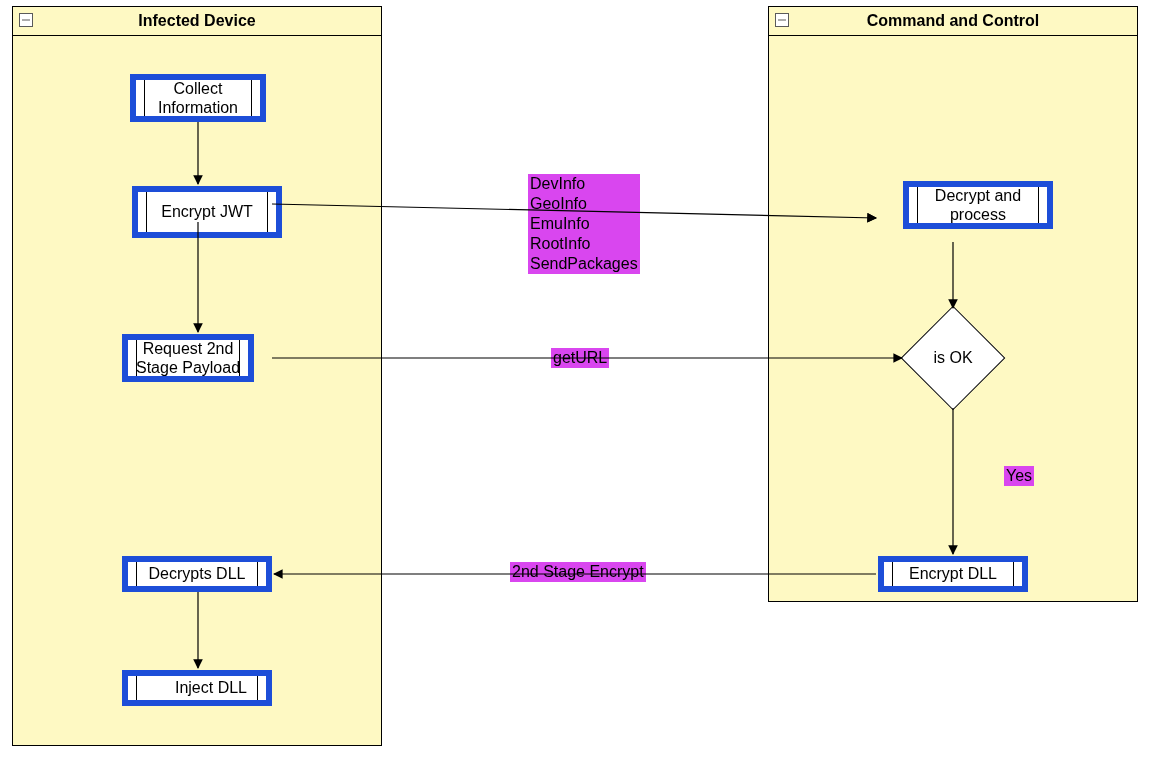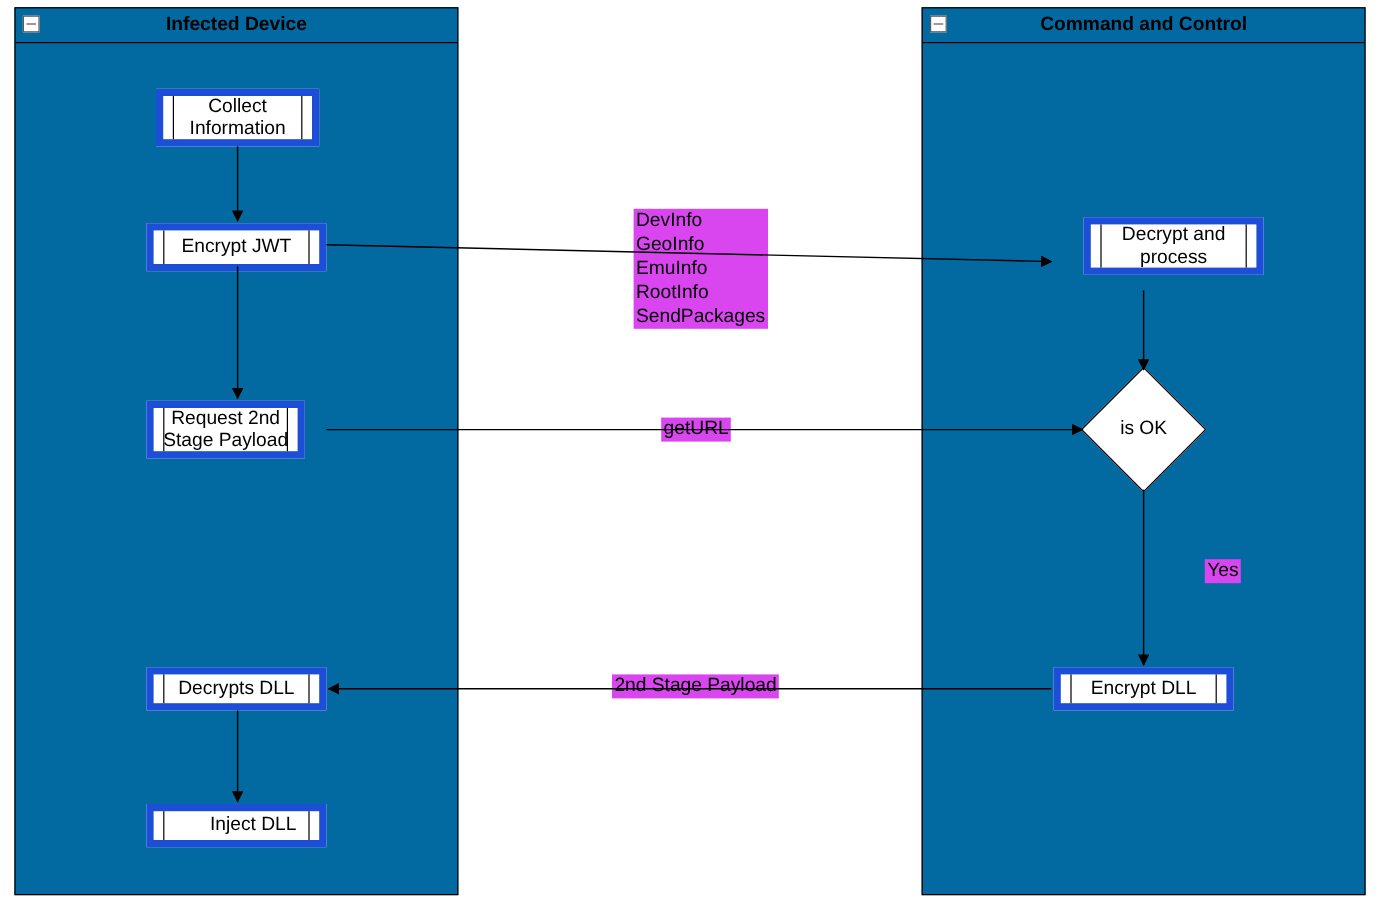--- a/index.html
+++ b/index.html
@@ -22,21 +22,21 @@
     left: 0;
     top: 0;
     width: 1152px;
     height: 758px;
     pointer-events: none;
   }
   .swimlane {
     position: absolute;
     border: 1px solid #000;
     box-sizing: border-box;
-    background: #0369a1;
+    background: #fef9c3;
   }
   .swimlane .lane-title {
     position: absolute;
     left: 0;
     right: 0;
     top: 0;
     height: 28px;
     line-height: 28px;
     text-align: center;
     font-weight: bold;
@@ -118,31 +118,31 @@
 </head>
 <body>
 
 <div class="canvas">
 
   <div class="swimlane" style="left:12px; top:6px; width:370px; height:740px;">
     <div class="collapse-icon"></div>
     <div class="lane-title">Infected Device</div>
   </div>
 
-  <div class="swimlane" style="left:768px; top:6px; width:370px; height:740px;">
+  <div class="swimlane" style="left:768px; top:6px; width:370px; height:596px;">
     <div class="collapse-icon"></div>
     <div class="lane-title">Command and Control</div>
   </div>
 
   <div class="process" style="left:130px; top:74px; width:136px; height:48px;">
     <span style="white-space:pre;">Collect
 Information</span>
   </div>
 
-  <div class="process" style="left:122px; top:186px; width:150px; height:40px;">
+  <div class="process" style="left:132px; top:186px; width:150px; height:52px;">
     <span>Encrypt JWT</span>
   </div>
 
   <div class="process" style="left:122px; top:334px; width:132px; height:48px;">
     <span style="white-space:pre;">Request 2nd
 Stage Payload</span>
   </div>
 
   <div class="process" style="left:122px; top:556px; width:150px; height:36px;">
     <span>Decrypts DLL</span>
@@ -166,21 +166,21 @@
     <span>Encrypt DLL</span>
   </div>
 
   <div class="edge-label" style="left:528px; top:174px;">DevInfo
 GeoInfo
 EmuInfo
 RootInfo
 SendPackages</div>
   <div class="edge-label center" style="left:551px; top:348px;">getURL</div>
   <div class="edge-label center" style="left:1004px; top:466px;">Yes</div>
-  <div class="edge-label center" style="left:510px; top:562px;">2nd Stage Payload</div>
+  <div class="edge-label center" style="left:510px; top:562px;">2nd Stage Encrypt</div>
 
   <svg class="wires">
     <defs>
       <marker id="arrow" viewBox="0 0 10 10" refX="9" refY="5" markerWidth="8" markerHeight="8" orient="auto-start-reverse">
         <path d="M 0 0 L 10 5 L 0 10 z" fill="#000"></path>
       </marker>
     </defs>
     <g stroke="#000" stroke-width="1.2" fill="none" marker-end="url(#arrow)">
 
       <line x1="198" y1="122" x2="198" y2="184"></line>

